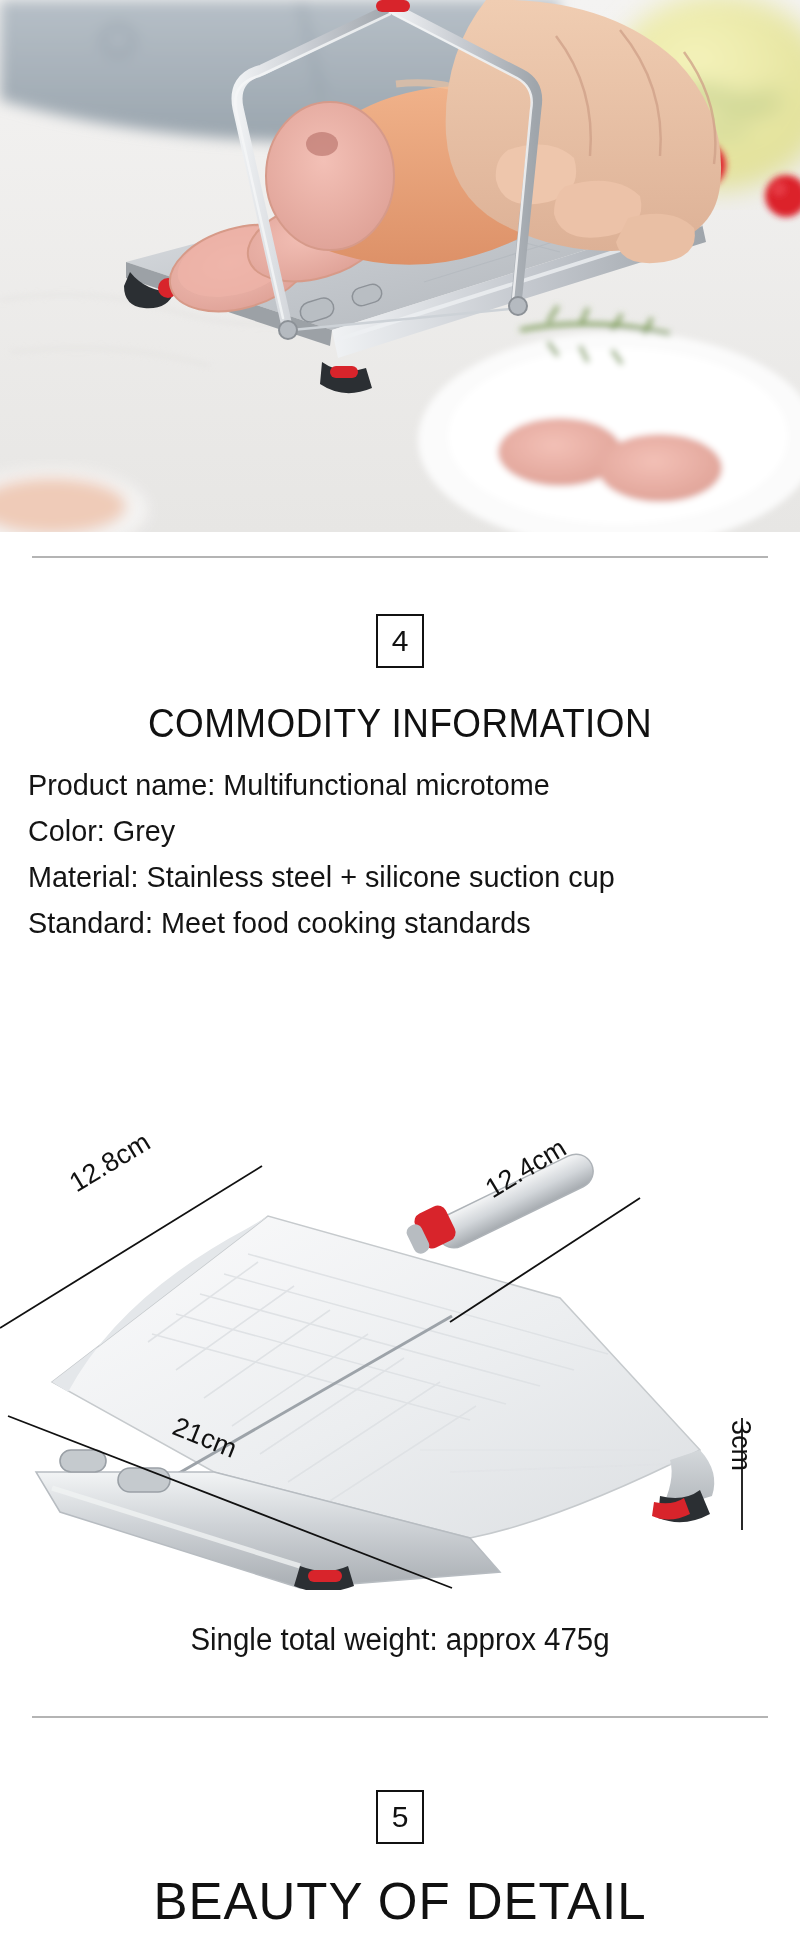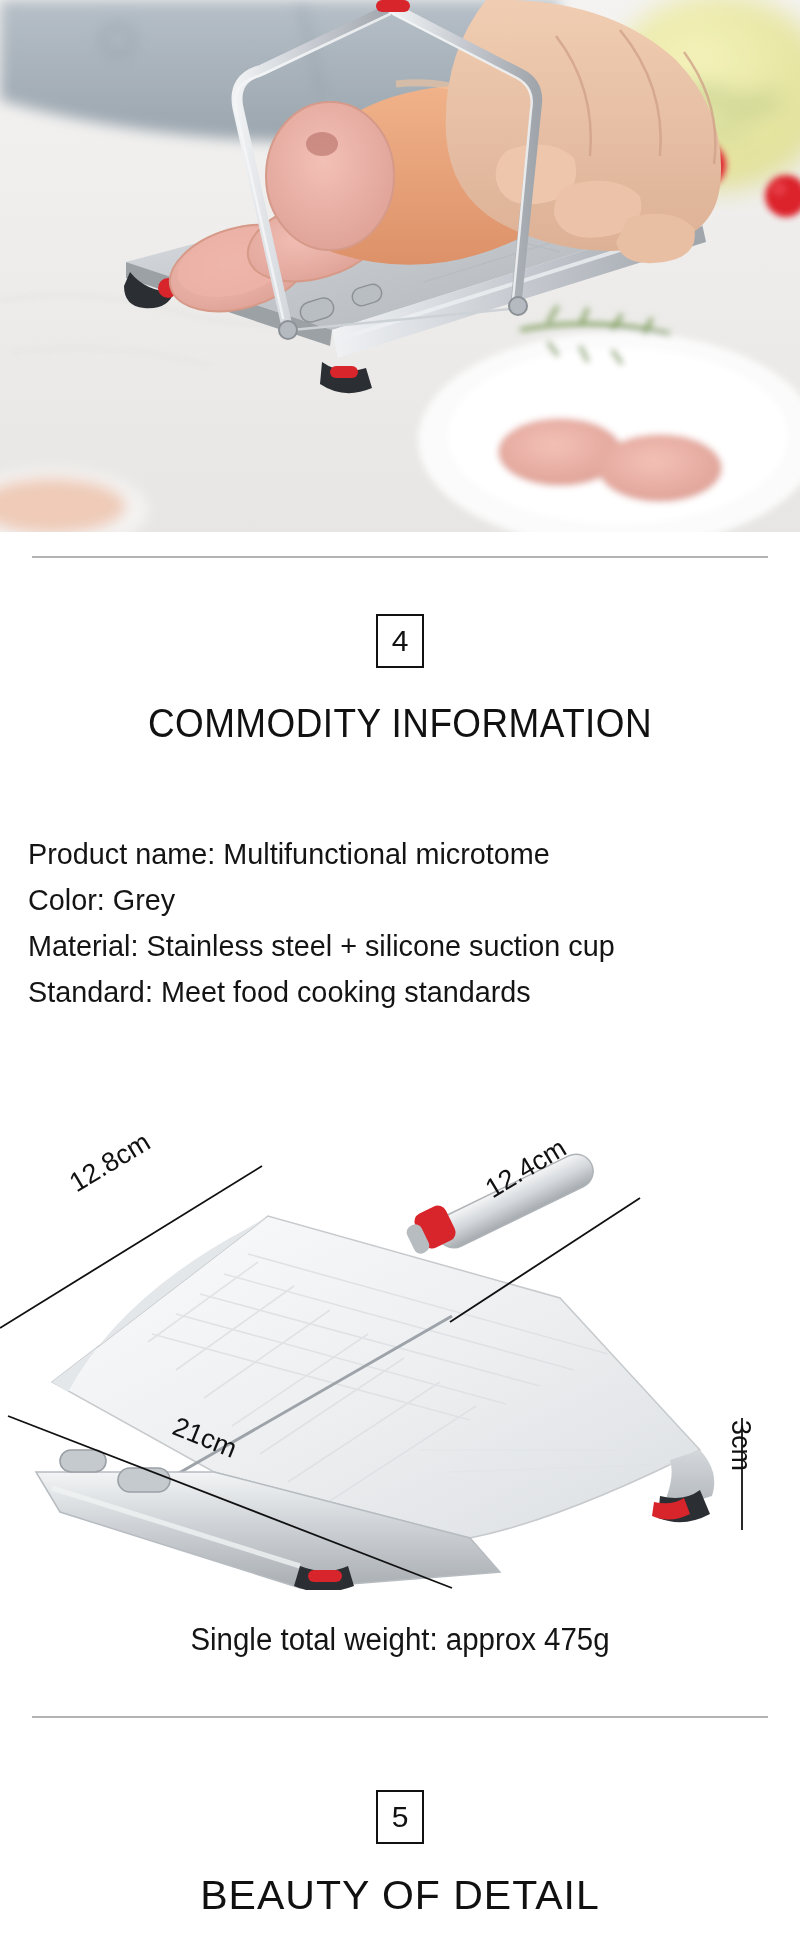--- a/index.html
+++ b/index.html
@@ -34,27 +34,27 @@
   .heading {
     position:absolute; left:0; width:800px; text-align:center;
     color:#111; white-space:nowrap;
   }
   .heading-4 {
     top:700px; font-size:41px;
     font-family:"Liberation Sans Narrow","Liberation Sans", sans-serif;
     transform:scaleX(0.9); letter-spacing:.5px;
   }
   .heading-5 {
-    top:1872px; font-size:41px;
+    top:1872px; font-size:51px;
     font-family:"Liberation Sans", sans-serif;
     letter-spacing:1px;
   }
 
   
-  .specs { position:absolute; left:28px; top:831px; width:744px; }
+  .specs { position:absolute; left:28px; top:762px; width:744px; }
   .spec-line {
     font-size:30px; line-height:46px; color:#141414;
     font-family:"Liberation Sans Narrow","Liberation Sans", sans-serif;
     transform:scaleX(0.96); transform-origin:left center;
     white-space:nowrap;
   }
 
   
   .diagram { position:absolute; left:0; top:1120px; width:800px; height:470px; }
   .diagram svg { display:block; width:800px; height:470px; }

